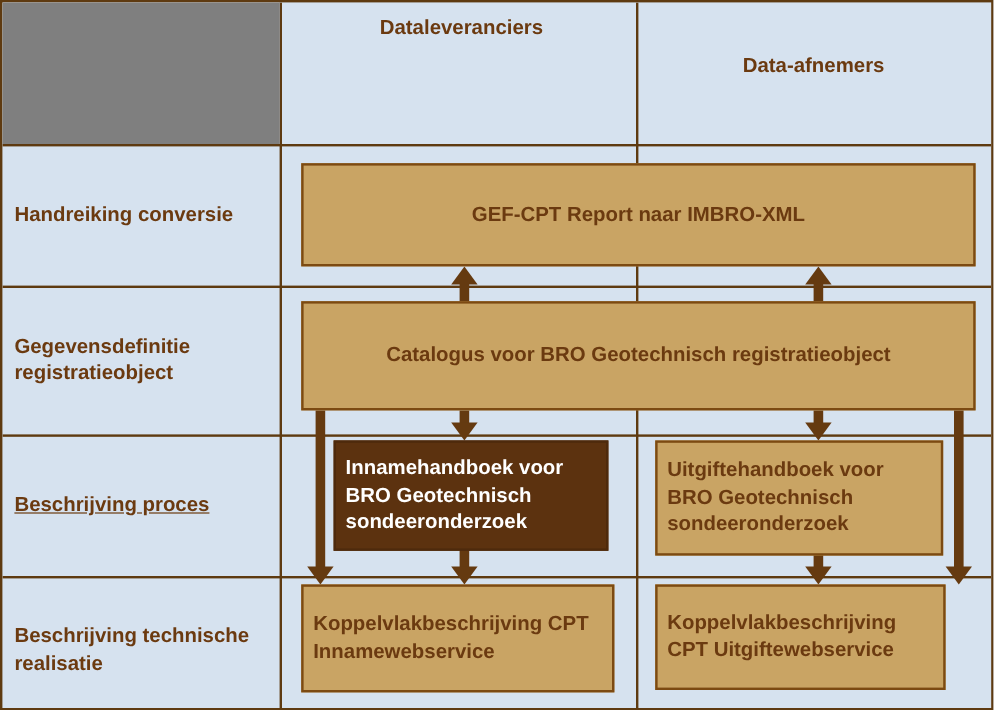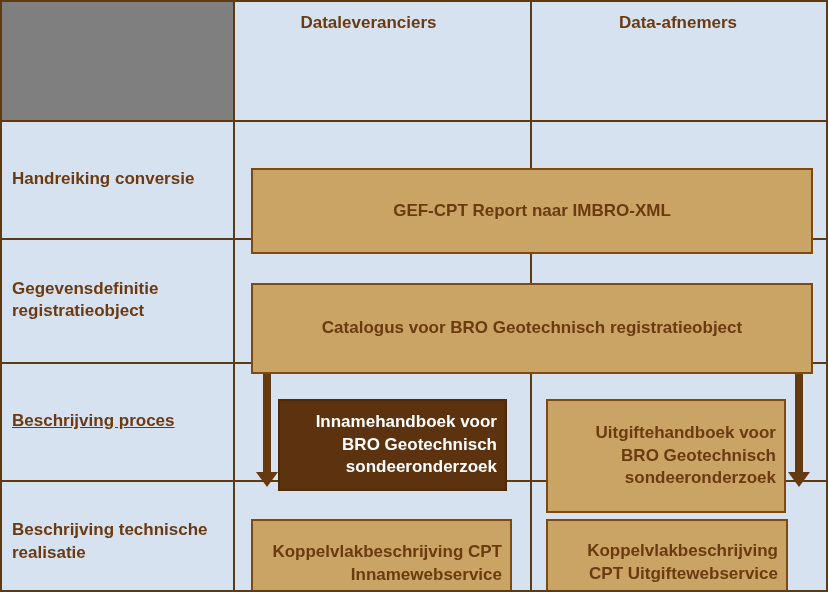--- a/index.html
+++ b/index.html
@@ -53,22 +53,22 @@
   .col-header {
     position: absolute;
     top: 8px;
     height: 26px;
     display: flex;
     align-items: center;
     justify-content: center;
     font-size: 17px;
     color: var(--label-text);
   }
-  .col-header.c1 { left: 218px; width: 297px; }
-  .col-header.c2 { left: 528px; width: 296px; }
+  .col-header.c1 { left: 234px; width: 297px; }
+  .col-header.c2 { left: 528px; width: 296px; margin-top: 32px; }
   .row-label {
     position: absolute;
     left: 0;
     width: 231px;
     display: flex;
     align-items: center;
     padding-left: 10px;
     padding-right: 12px;
     font-size: 17px;
     line-height: 1.3;
@@ -79,33 +79,32 @@
   .row-label.r3 { top: 360px; height: 118px; text-decoration: underline; }
   .row-label.r4 { top: 470px; height: 139px; }
   .box {
     position: absolute;
     background: var(--box-fill);
     border: 2px solid var(--box-border);
     color: var(--box-text);
     display: flex;
     align-items: center;
     justify-content: center;
-    text-align: right;
+    text-align: left;
     font-size: 17px;
     line-height: 1.35;
     padding: 4px 8px;
-    margin-top: 32px;
   }
   .box.gef        { left: 249px; top: 134px; width: 562px; height: 86px; }
   .box.catalogus  { left: 249px; top: 249px; width: 562px; height: 91px; }
   .box.inname     { left: 276px; top: 365px; width: 229px; height: 92px;
                     background: var(--dark-box-fill);
                     border-color: var(--dark-box-border);
                     color: var(--dark-box-text); }
-  .box.uitgifte   { left: 544px; top: 365px; width: 240px; height: 114px; }
+  .box.uitgifte   { left: 544px; top: 365px; width: 240px; height: 96px; }
   .box.koppel-in  { left: 249px; top: 485px; width: 261px; height: 90px; }
   .box.koppel-uit { left: 544px; top: 485px; width: 242px; height: 88px; }
   .shaft {
     position: absolute;
     width: 8px;
     background: var(--arrow);
   }
   .head-up {
     position: absolute;
     width: 0; height: 0;

